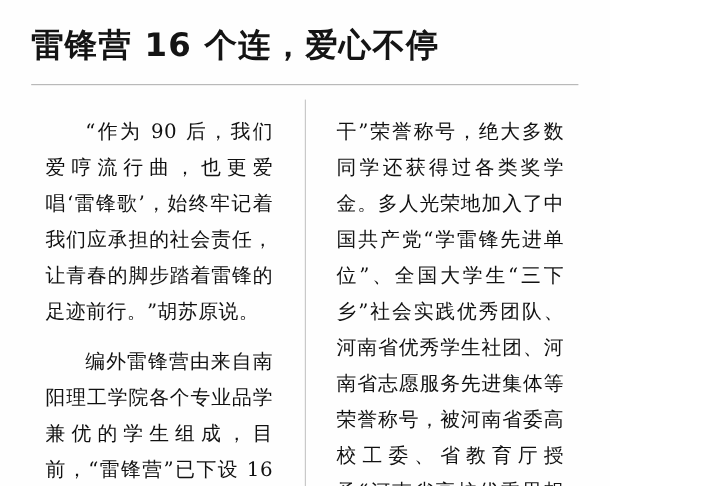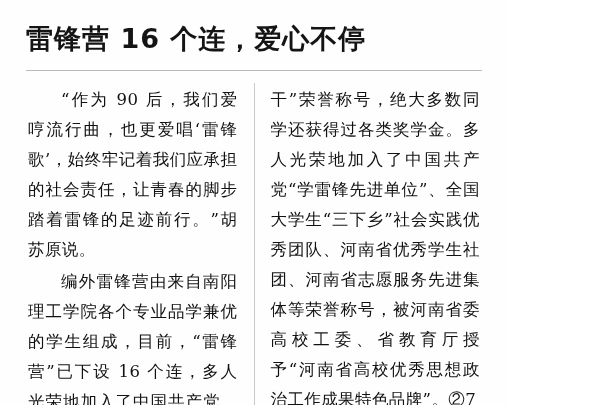--- a/index.html
+++ b/index.html
@@ -52,21 +52,21 @@
     letter-spacing: 0.4px;
   }
   .col.left {
     padding-right: 14px;
     border-right: 1px solid #c9c9c9;
   }
   .col.right {
     padding-left: 14px;
   }
   .para {
-    margin: 2px;
+    margin: 12px;
     text-indent: 2em;
     text-align: justify;
   }
   .para.cont {
     text-indent: 0;
   }
   .para + .para {
     margin-top: 0;
   }
 </style>

